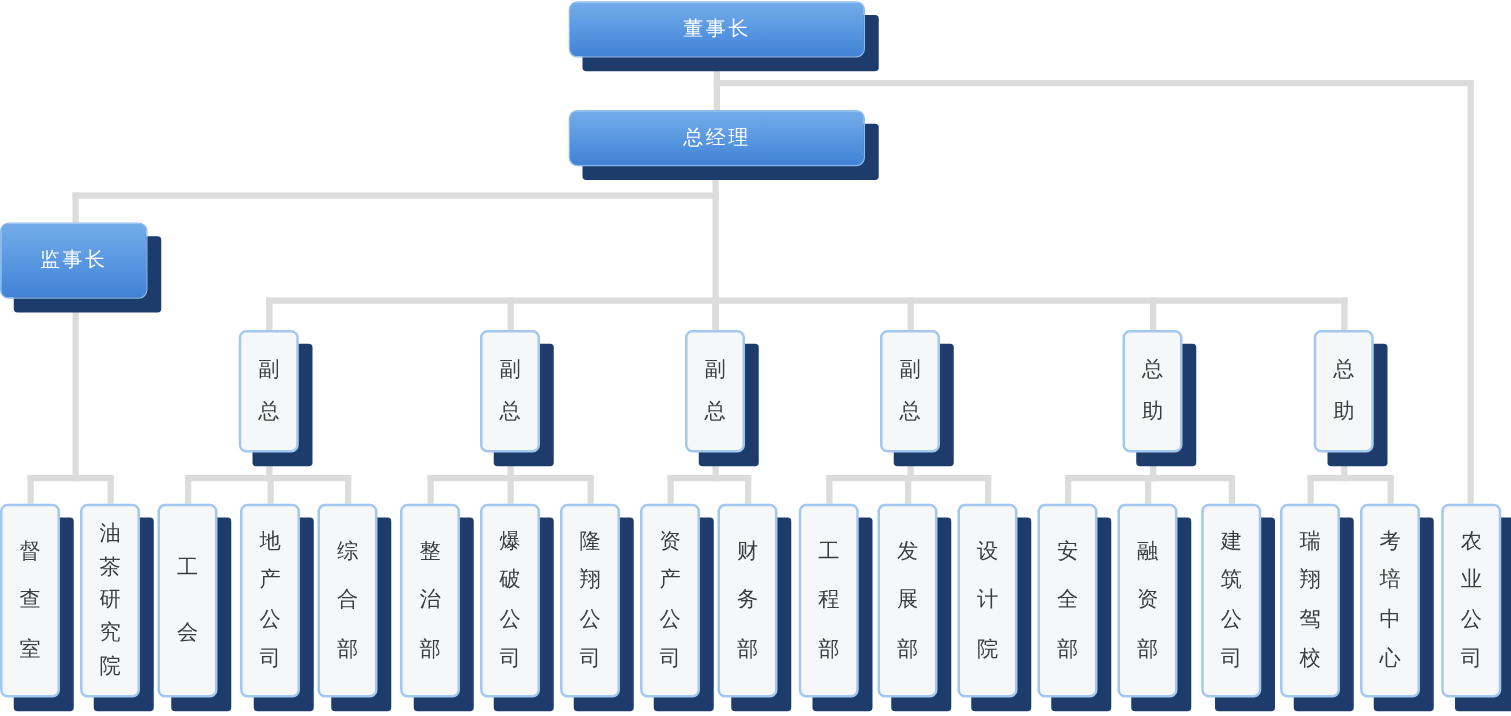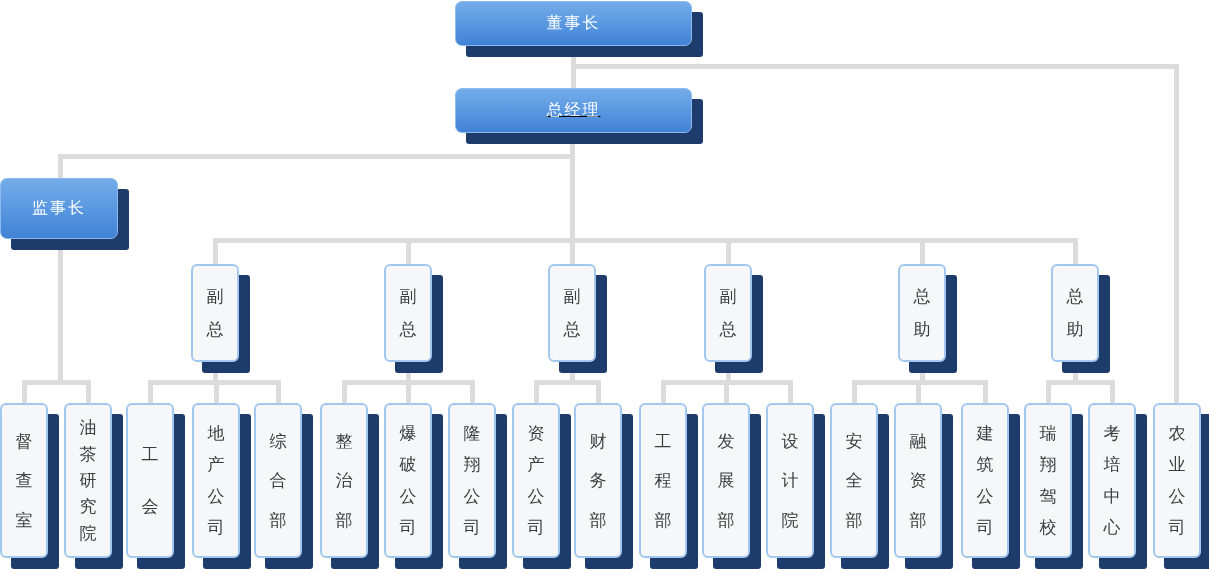--- a/index.html
+++ b/index.html
@@ -76,21 +76,21 @@
     <div class="line" style="left: 852px; top: 380px; width: 5px; height: 23px;"></div>
     <div class="line" style="left: 916px; top: 380px; width: 5px; height: 23px;"></div>
     <div class="line" style="left: 983px; top: 380px; width: 5px; height: 23px;"></div>
     <div class="line" style="left: 1073px; top: 362px; width: 5px; height: 23px;"></div>
     <div class="line" style="left: 1046px; top: 380px; width: 69px; height: 5px;"></div>
     <div class="line" style="left: 1046px; top: 380px; width: 5px; height: 23px;"></div>
     <div class="line" style="left: 1110px; top: 380px; width: 5px; height: 23px;"></div>
     <div class="node blue" style="left: 455px; top: 1px; width: 237px; height: 45px;">
       <div class="face">董事长</div>
     </div>
-    <div class="node blue" style="left: 455px; top: 88px; width: 237px; height: 45px; text-decoration: underline;">
+    <div class="node blue" style="left: 455px; top: 88px; width: 237px; height: 45px;">
       <div class="face">总经理</div>
     </div>
     <div class="node blue" style="left: 0px; top: 178px; width: 118px; height: 61px;">
       <div class="face">监事长</div>
     </div>
     <div class="node vert" style="left: 191px; top: 264px; width: 48px; height: 98px;">
       <div class="face">
         <span>副</span>
         <span>总</span>
       </div>

